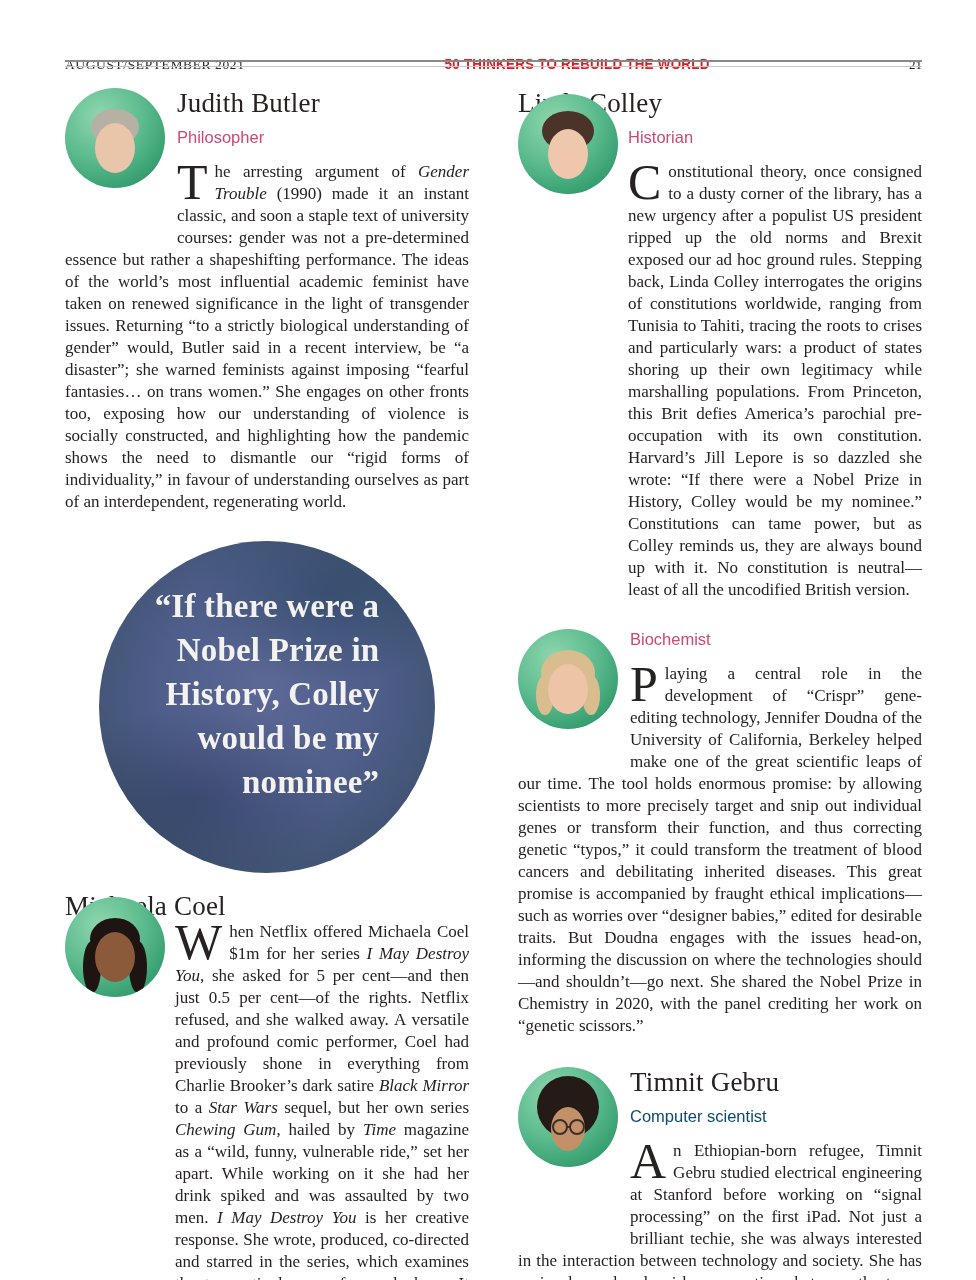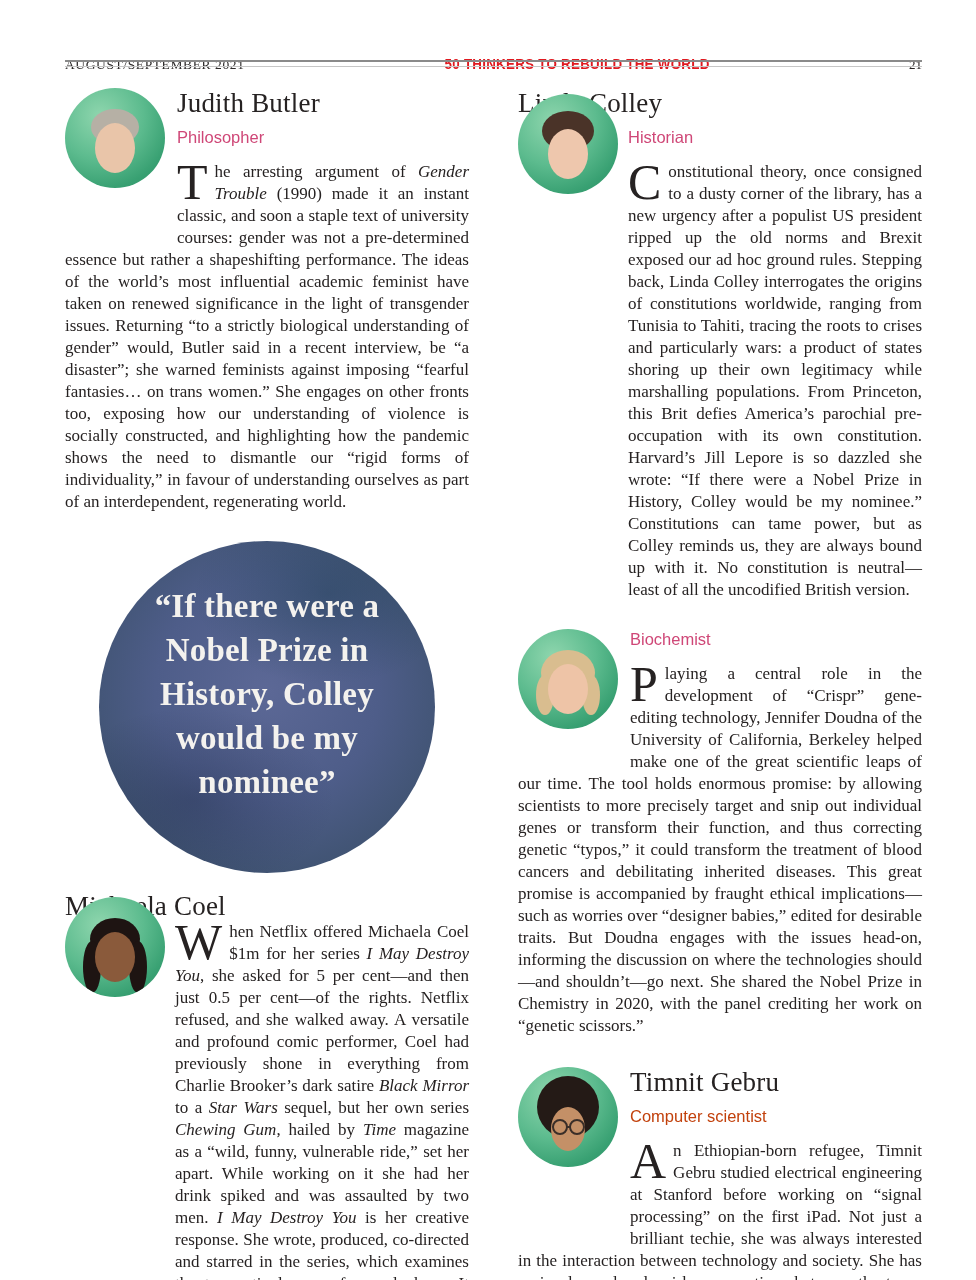--- a/index.html
+++ b/index.html
@@ -46,21 +46,21 @@
   .pbody{
     margin:0;font-size:17px;line-height:22px;text-align:justify;
     text-justify:inter-word;
   }
   .dropcap{
     float:left;font-size:50px;line-height:40px;padding:1px 7px 0 0;
   }
   
   .globe{
     width:336px;height:332px;border-radius:50%;margin:28px auto 18px auto;
-    display:flex;align-items:center;justify-content:center;text-align:center;
+    display:flex;align-items:center;justify-content:center;text-align:right;
     background:
       radial-gradient(60% 40% at 28% 78%, rgba(18,28,58,.28), transparent 70%),
       radial-gradient(55% 38% at 68% 16%, rgba(22,58,74,.38), transparent 72%),
       radial-gradient(circle at 50% 45%, #5c6896 0%, #4e5d89 45%, #3e526f 80%, #2f4960 100%);
   }
   .globe .quote{
     font-weight:bold;font-size:33px;line-height:44px;letter-spacing:.2px;
     padding-bottom:26px;
   }
   i{font-style:italic;}
@@ -135,19 +135,19 @@
         <div class="avatar"><svg viewBox="0 0 100 100" width="100" height="100" aria-hidden="true">
        <circle cx="50" cy="40" r="31" fill="#241a16"></circle>
               <ellipse cx="50" cy="62" rx="17" ry="22" fill="#c49067"></ellipse>
               <g stroke="#3a2e28" stroke-width="2" fill="none">
        <circle cx="42" cy="60" r="7"></circle>
                 <circle cx="59" cy="60" r="7"></circle>
        <line x1="49" y1="60" x2="52" y2="60"></line>
               </g>
             </svg></div>
         <h2 class="name">Timnit Gebru</h2>
-        <div class="role role-c" style="color: #c2410c;">Computer scientist</div>
+        <div class="role role-c" style="color: #0c4a6e;">Computer scientist</div>
         <p class="pbody"><span class="dropcap">A</span><span>n Ethiopian-born refugee, Timnit Gebru studied electrical engineering at Stanford before working on “signal processing” on the first iPad. Not just a brilliant techie, she was always interested in the interaction between technology and society. She has variously explored quirky connections between the types of car on a street and how its inhabitants vote; the failings of facial recognition software when dealing with people of colour; and—fatefully—the ethical implications of data-mining projects. She was based at Google until December, when an internal row over a paper on the biases and misconceptions that can snare “very large language models” ended in her departure. She emerges into independent research as the last true believer in her old company’s former motto: “don’t be evil.”</span></p>
       </section>
 
     </div>
   </div>
 </div>
 
 </body></html>

